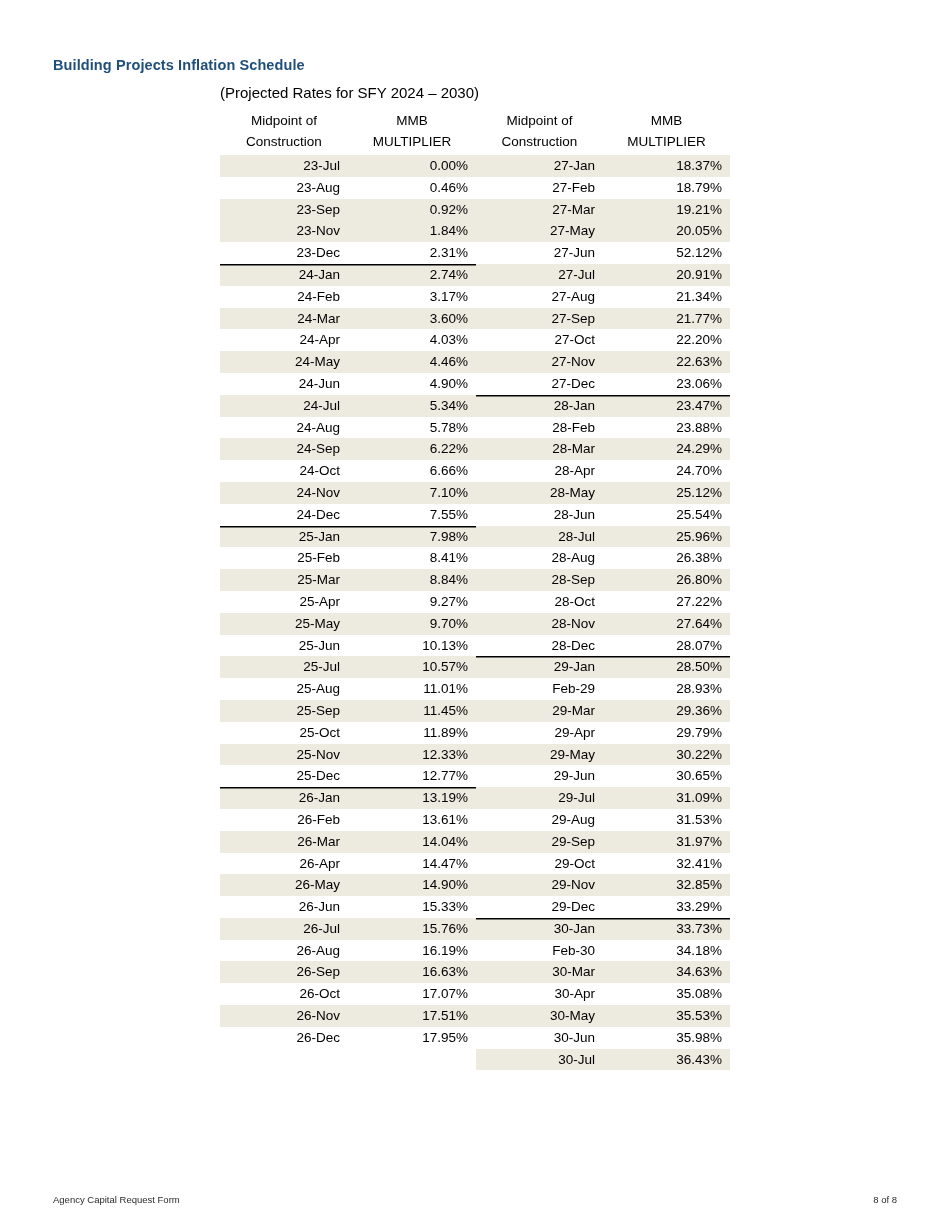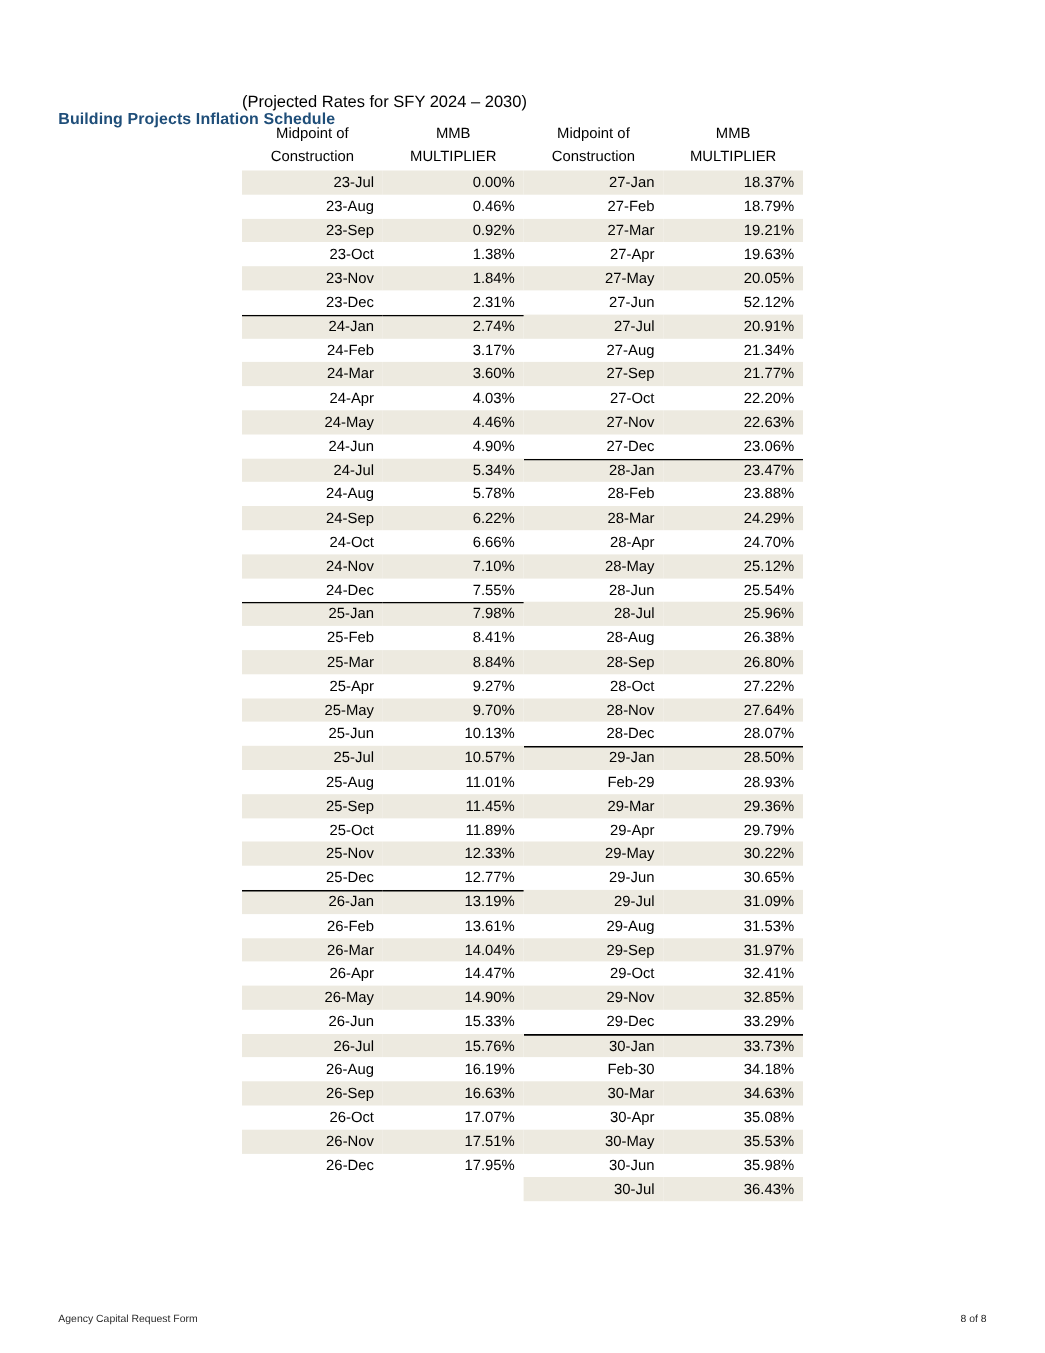--- a/index.html
+++ b/index.html
@@ -23,21 +23,20 @@
 
   .doc-title {
     position: absolute;
     left: 53px;
     top: 57px;
     font-size: 14.5px;
     font-weight: bold;
     color: #1F4E79;
     letter-spacing: 0.1px;
     white-space: nowrap;
-    margin-top: 44px;
   }
 
   .subtitle {
     position: absolute;
     left: 220px;
     top: 84px;
     width: 510px;
     font-size: 15px;
     color: #000000;
     white-space: nowrap;
@@ -152,26 +151,20 @@
           <td class="fillA">0.46%</td>
           <td class="fillB">27-Feb</td>
           <td class="fillB">18.79%</td>
         </tr>
         <tr class="stripe">
           <td class="fillA">23-Sep</td>
           <td class="fillA">0.92%</td>
           <td class="fillB">27-Mar</td>
           <td class="fillB">19.21%</td>
         </tr>
-        <tr>
-          <td class="fillA">23-Oct</td>
-          <td class="fillA">1.38%</td>
-          <td class="fillB">27-Apr</td>
-          <td class="fillB">19.63%</td>
-        </tr>
         <tr class="stripe">
           <td class="fillA">23-Nov</td>
           <td class="fillA">1.84%</td>
           <td class="fillB">27-May</td>
           <td class="fillB">20.05%</td>
         </tr>
         <tr>
           <td class="fillA">23-Dec</td>
           <td class="fillA">2.31%</td>
           <td class="fillB">27-Jun</td>

